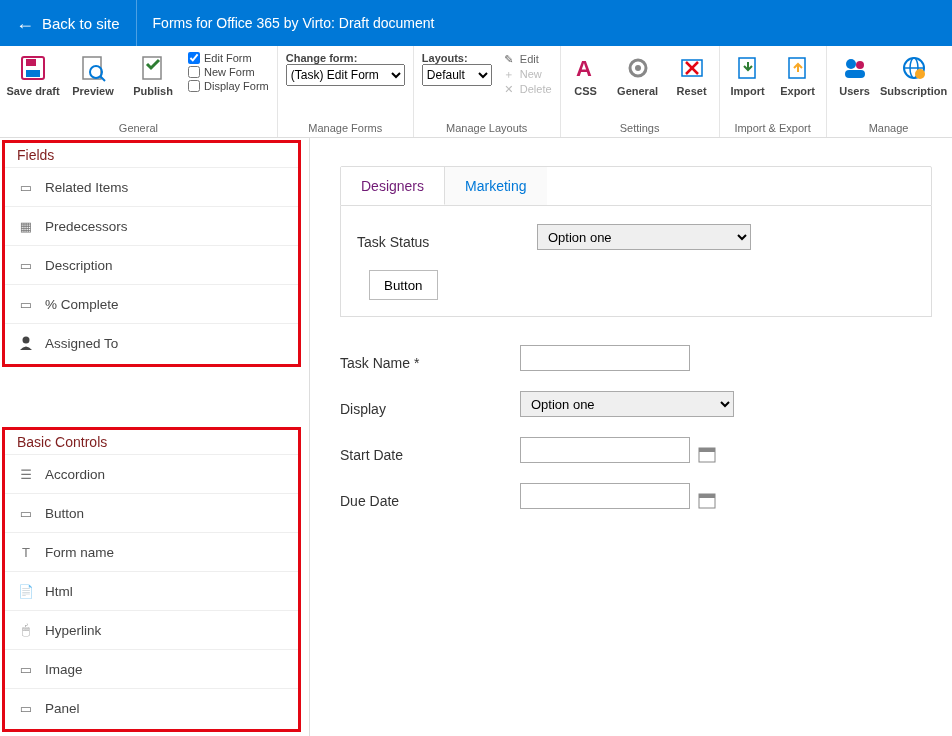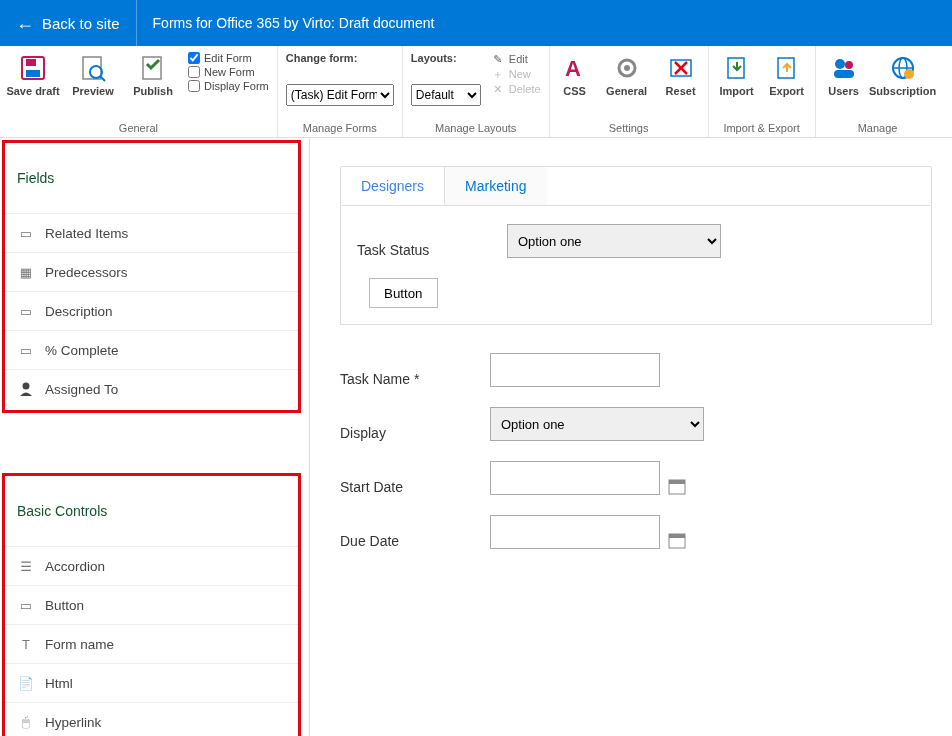--- a/index.html
+++ b/index.html
@@ -11,48 +11,48 @@
 .ribbon { display: flex; border-bottom: 1px solid #ddd; height: 92px; background: #fff; }
 .ribbon-group { display: flex; flex-direction: column; border-right: 1px solid #e5e5e5; padding: 4px 4px 0 4px; }
 .ribbon-items { display: flex; gap: 2px; flex: 1; align-items: flex-start; }
 .ribbon-label { text-align: center; font-size: 11px; color: #666; padding: 2px 0 3px; }
 .rbtn { display: flex; flex-direction: column; align-items: center; justify-content: flex-start; width: 58px; padding: 2px 2px; cursor: pointer; font-size: 11px; color: #444; text-align: center; }
 .rbtn .ico { width: 32px; height: 32px; display: flex; align-items: center; justify-content: center; margin-bottom: 1px; }
 .rbtn .lbl { line-height: 1.15; font-weight: bold; }
 .checks { display: flex; flex-direction: column; gap: 2px; padding: 2px 4px; font-size: 11px; color: #444; }
 .chk { display: flex; align-items: center; gap: 4px; }
 .chk input { width: 12px; height: 12px; }
-.formcol { display: flex; flex-direction: column; gap: 20px; padding: 2px 4px; font-size: 11px; }
+.formcol { display: flex; flex-direction: column; gap: 0; padding: 2px 4px; font-size: 11px; }
 .formcol .flabel { font-weight: bold; color: #444; }
-.formcol select { font-size: 12px; height: 22px; width: 108px; }
+.formcol select { font-size: 12px; height: 22px; width: 119px; }
 .formcol.layouts select { width: 70px; }
 .layout-actions { display: flex; flex-direction: column; gap: 1px; padding: 2px 4px; font-size: 11px; }
 .lact { display: flex; align-items: center; gap: 4px; color: #666; cursor: pointer; }
 .lact .ico { width: 14px; height: 14px; display:flex; align-items:center; justify-content:center; }
 .lact.disabled { color: #bbb; cursor: default; }
 .main { display: flex; height: calc(736px - 46px - 92px); }
 .sidebar { width: 310px; border-right: 1px solid #ddd; position: relative; overflow-y: scroll; background: #fff; }
 .sidebar::-webkit-scrollbar { width: 16px; }
 .sidebar::-webkit-scrollbar-track { background: #f0f0f0; }
 .sidebar::-webkit-scrollbar-thumb { background: #c8c8c8; border: 2px solid #f0f0f0; }
 .panel { border: 3px solid #e30613; margin: 2px 8px 12px 2px; padding-bottom:2px;}
 .panel.second { margin-top: 60px; }
-.phdr { padding: 27px 12px; font-size: 14px; color: #14532d; }
+.phdr { padding: 4px 12px; font-size: 14px; color: #7f1d1d; }
 .pitem { display: flex; align-items: center; gap: 10px; padding: 10px 12px; border-top: 1px solid #eee; cursor: pointer; }
 .pitem .ico { width: 18px; height: 18px; display:flex; align-items:center; justify-content:center; color:#777; }
 .pitem .txt { font-size: 13.5px; color: #444; }
 .content { flex: 1; padding: 28px 20px 20px 30px; overflow: auto; }
 .tabbar { display: flex; border: 1px solid #ddd; border-radius: 2px 2px 0 0; height: 40px; }
 .tab { padding: 10px 20px; font-size: 14px; color: #0078d7; cursor: pointer; border-right: 1px solid #ddd; display:flex; align-items:center;}
-.tab.active { background: #fff; color: #3b82f6; border-bottom: 1px solid #fff; position:relative; top:0px;}
+.tab.active { background: #fff; color: #701a75; border-bottom: 1px solid #fff; position:relative; top:0px;}
 .tab:not(.active){ background:#fafafa; }
 .tabbody { border: 1px solid #ddd; border-top: none; padding: 18px 16px 16px; }
 .frow { display: flex; align-items: flex-end; margin-bottom: 20px; }
 .frow .flbl { width: 150px; font-size: 14px; color: #333; }
-.frow select, .frow input[type=text] { height: 34px; width: 214px; border: 1px solid #aaa; font-size: 13px; padding: 0 6px; }
+.frow select, .frow input[type=text] { height: 26px; width: 214px; border: 1px solid #aaa; font-size: 13px; padding: 0 6px; margin-left: 30px; }
 .btnbox { padding-left: 12px; }
 .btnbox button { height: 30px; padding: 0 14px; border: 1px solid #bbb; background: #fff; cursor: pointer; }
 .below { margin-top: 28px; }
 .datebtn { margin-left: 8px; cursor:pointer; }
 svg { display:block; }
 </style>
 </head>
 <body>
 
 <div class="topbar">

